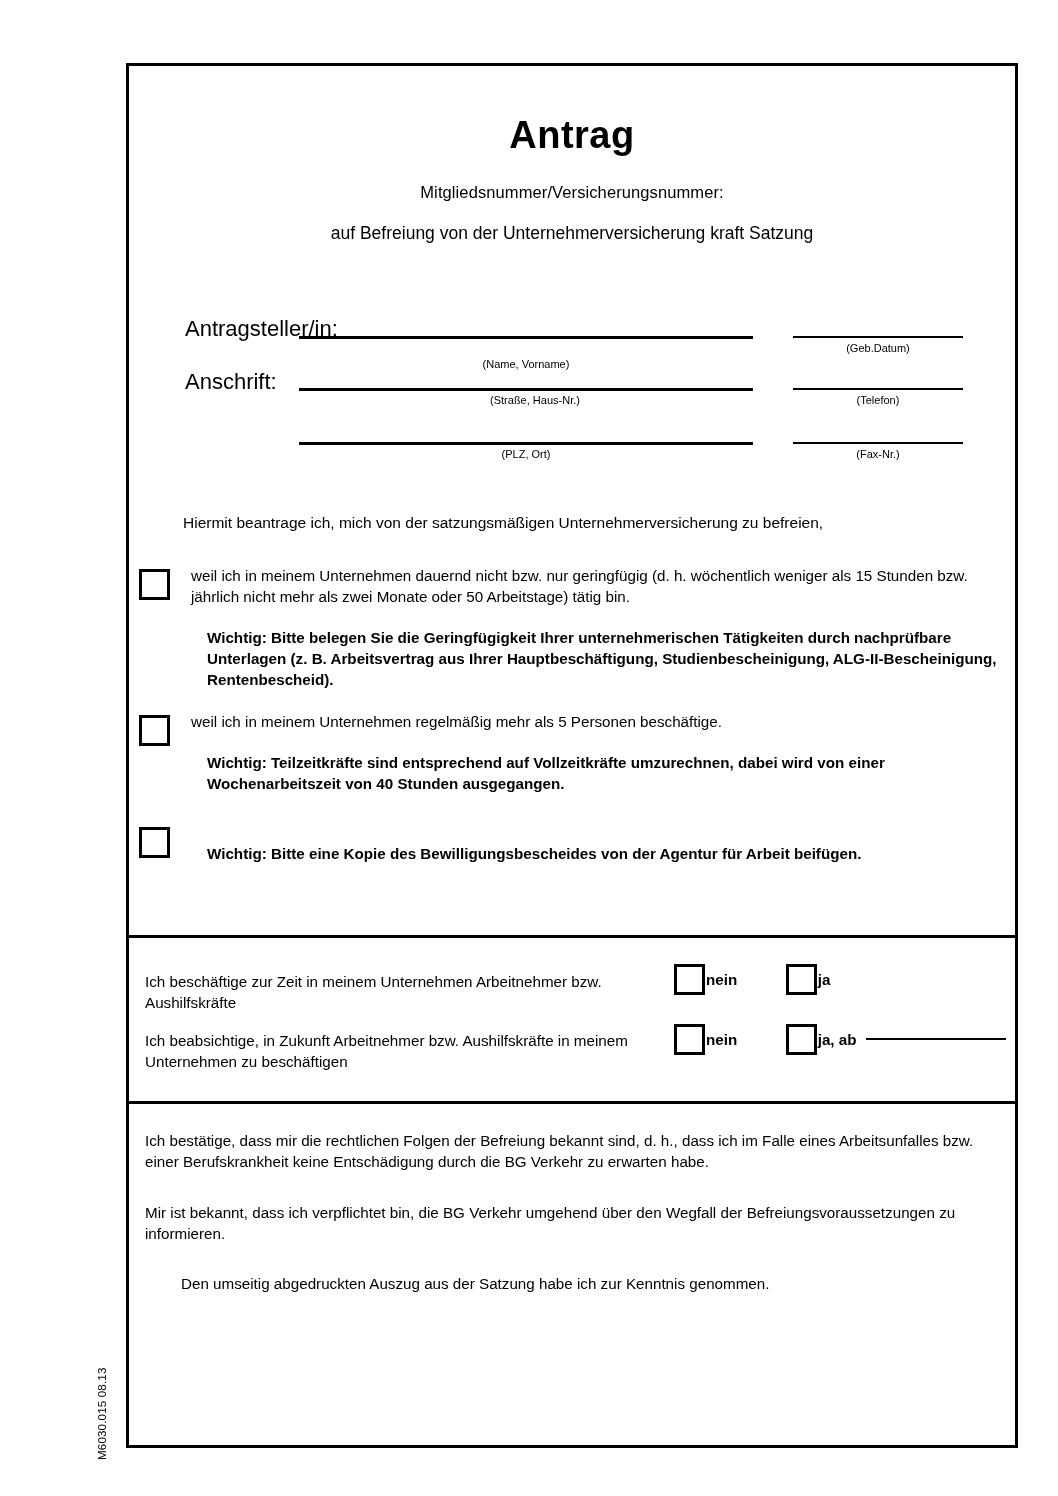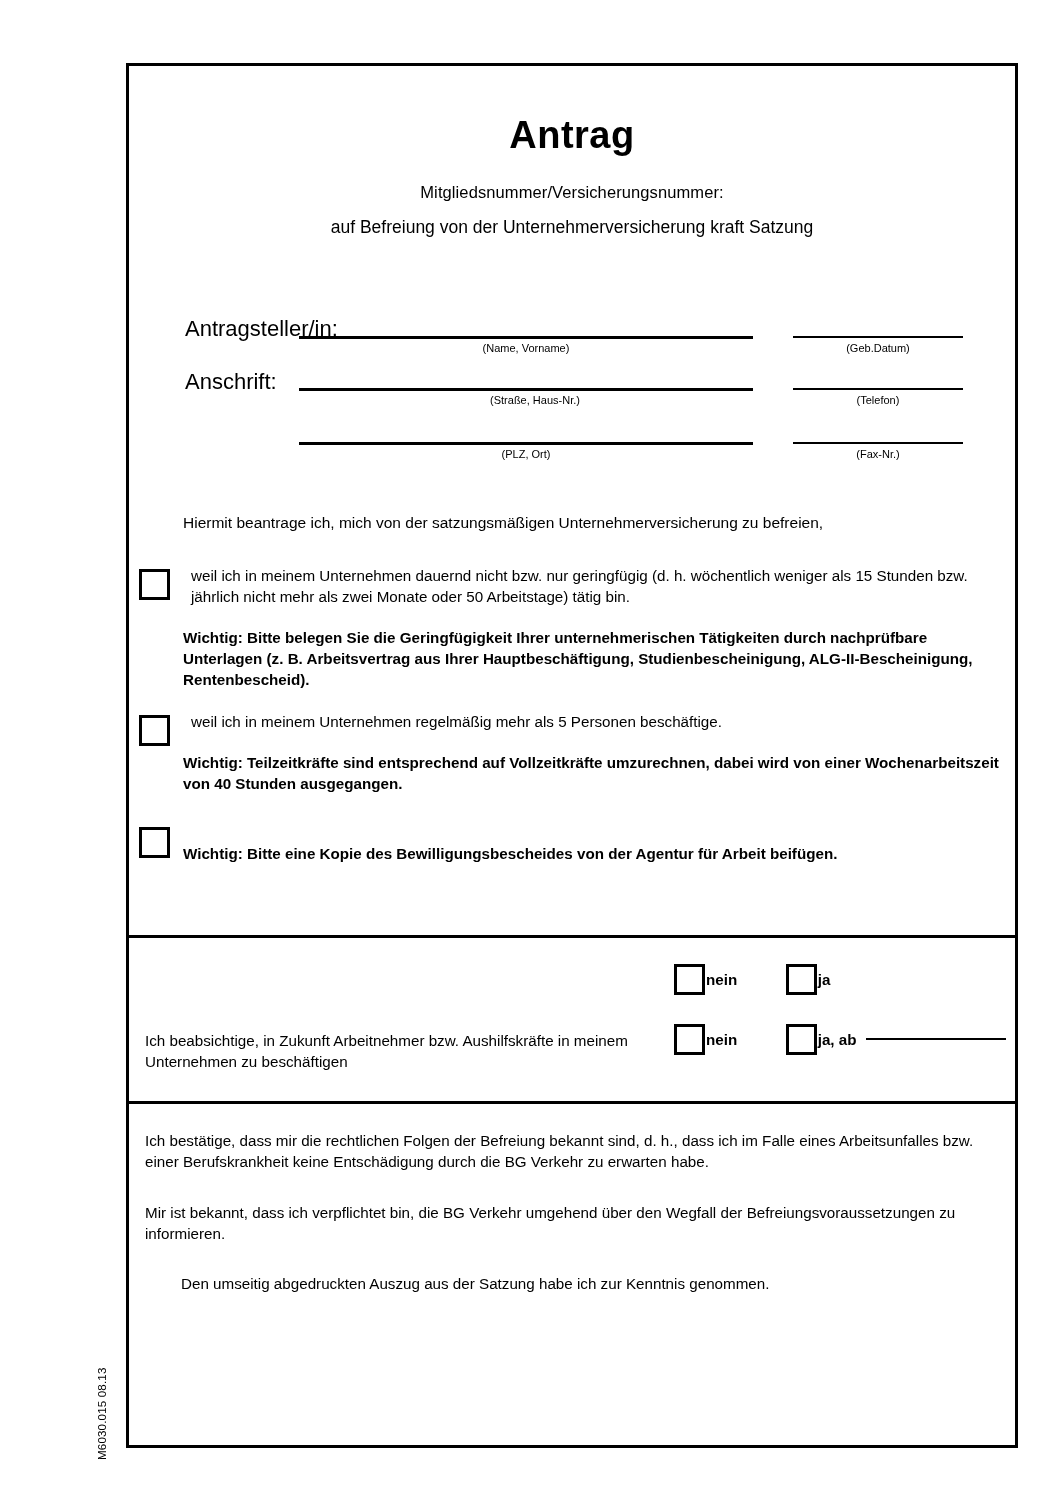--- a/index.html
+++ b/index.html
@@ -52,21 +52,21 @@
     font-size: 16.5px;
     letter-spacing: 0.1px;
   }
   #form-title {
     margin-top: 48px;
     font-size: 38px;
     font-weight: bold;
     letter-spacing: 0.5px;
   }
   #form-subtitle {
-    margin-top: 15px;
+    margin-top: 21px;
     font-size: 17.5px;
   }
 
   
   #applicant-block {
     position: absolute;
     left: 0;
     top: 0;
     width: 100%;
     height: 420px;
@@ -89,21 +89,21 @@
 
   .fill-caption {
     position: absolute;
     font-size: 11px;
     text-align: center;
     white-space: nowrap;
   }
 
   
   #line-name        { left: 170px; top: 270px; width: 454px; }
-  #cap-name         { left: 170px; top: 276px; width: 454px; }
+  #cap-name         { left: 170px; top: 292px; width: 454px; }
   #line-strasse     { left: 170px; top: 322px; width: 454px; }
   #cap-strasse      { left: 179px; top: 328px; width: 454px; }
   #line-plz         { left: 170px; top: 376px; width: 454px; }
   #cap-plz          { left: 170px; top: 382px; width: 454px; }
 
   
   #line-gebdatum    { left: 664px; top: 270px; width: 170px; }
   #cap-gebdatum     { left: 664px; top: 276px; width: 170px; }
   #line-telefon     { left: 664px; top: 322px; width: 170px; }
   #cap-telefon      { left: 664px; top: 328px; width: 170px; }
@@ -138,21 +138,21 @@
     box-sizing: border-box;
     background: #fff;
   }
   .reason-text {
     margin-left: 52px;
     font-size: 15.2px;
     line-height: 1.38;
     padding-right: 8px;
   }
   .note-text {
-    margin-left: 44px;
+    margin-left: 68px;
     margin-top: 20px;
     font-size: 15.2px;
     line-height: 1.38;
     font-weight: bold;
     padding-right: 8px;
   }
 
   
   #employees-section {
     position: absolute;
@@ -300,20 +300,21 @@
 
   <div class="reason-row" id="reason-row-3">
     <div class="checkbox"></div>
     <div class="note-text">Wichtig: Bitte eine Kopie des Bewilligungsbescheides von der Agentur für Arbeit beifügen.</div>
   </div>
 
   <div class="divider" id="divider-employees"></div>
 
   <div id="employees-section">
 
+    <div class="employee-question" id="employee-question-1">Ich beschäftige zur Zeit in meinem Unternehmen Arbeitnehmer bzw. Aushilfskräfte</div>
 
     <div class="answer-group" id="answer-group-1">
       <span class="answer-option option-nein">
         <span class="checkbox"></span><span class="answer-label">nein</span>
       </span>
       <span class="answer-option option-ja">
         <span class="checkbox"></span><span class="answer-label">ja</span>
       </span>
     </div>
 

